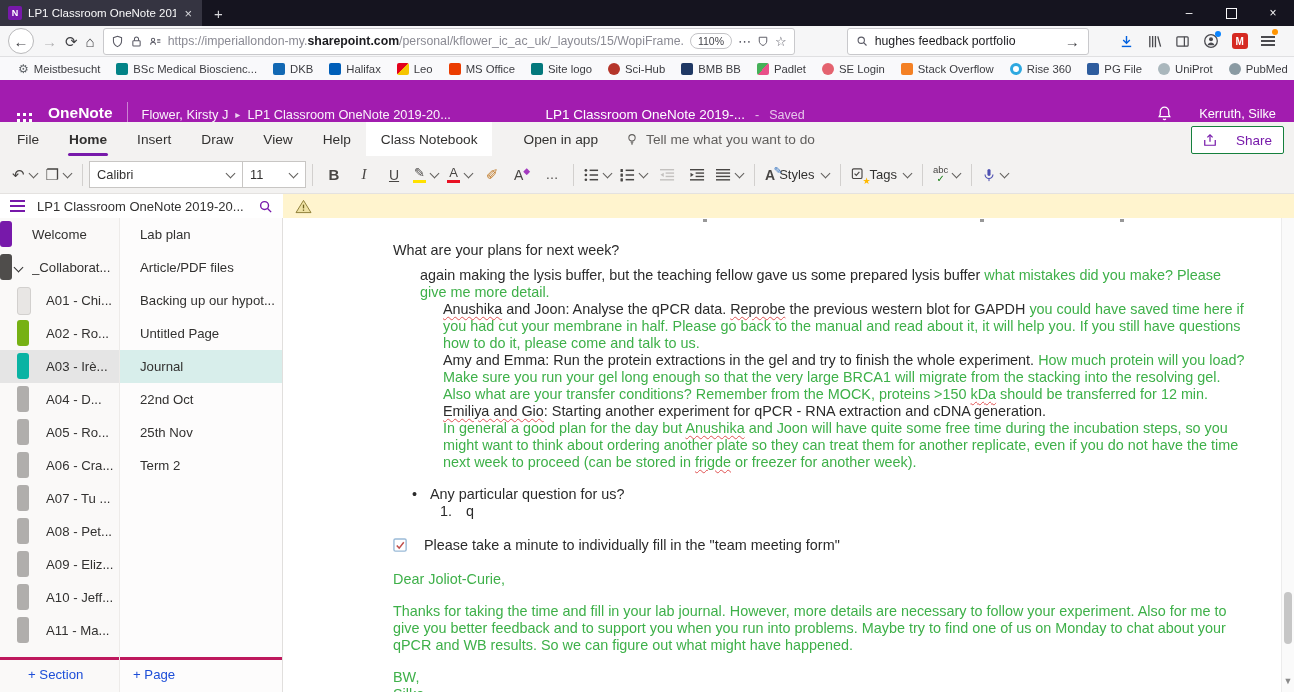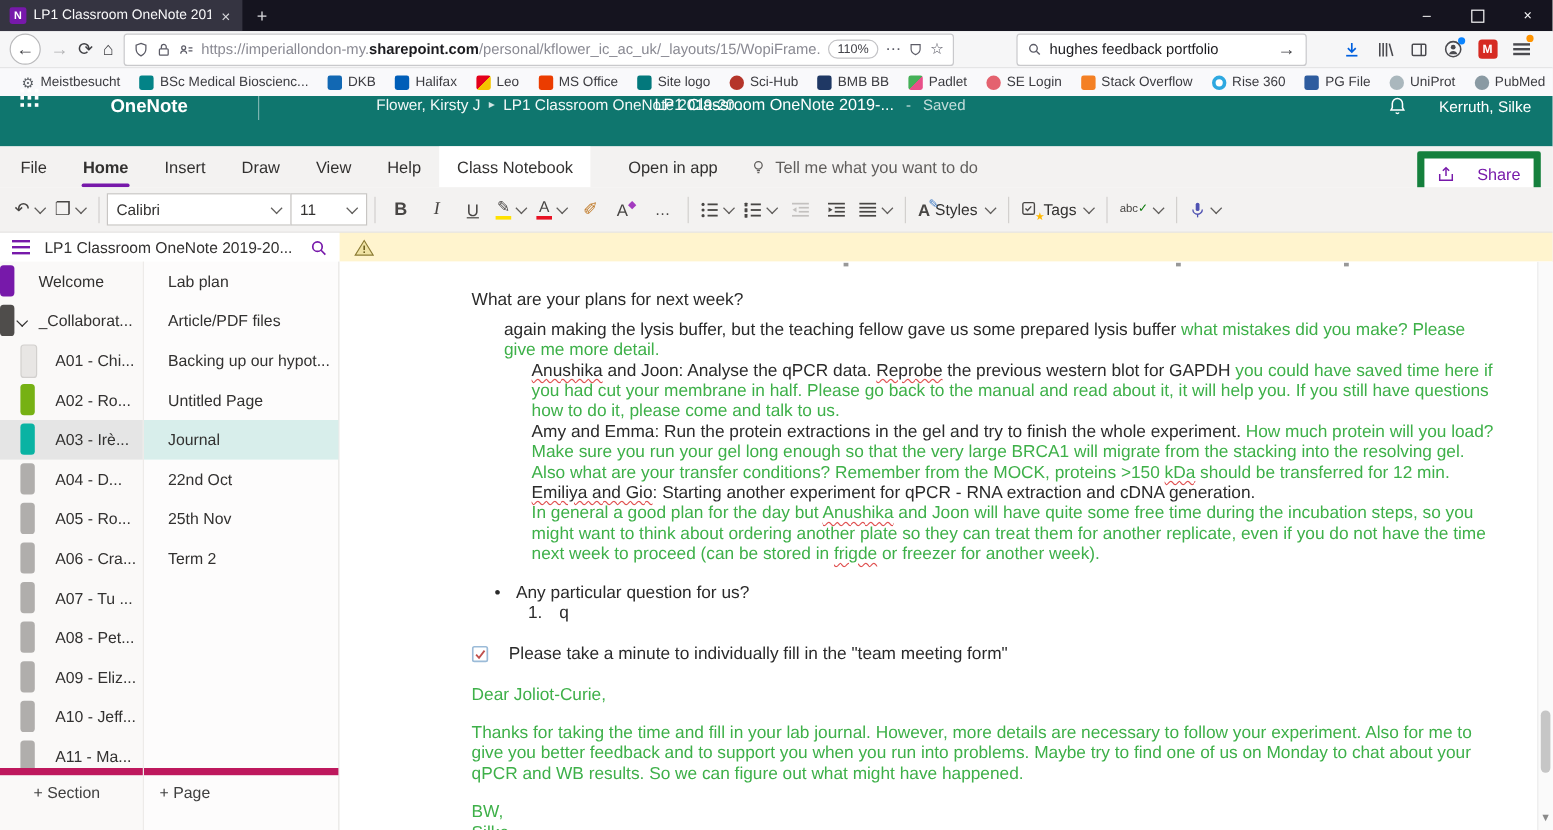--- a/index.html
+++ b/index.html
@@ -31,38 +31,38 @@
   .navright{display:flex;align-items:center;gap:13px;margin-left:22px;}
   .badge{position:absolute;width:6px;height:6px;border-radius:50%;}
   .mendel{width:16px;height:16px;border-radius:3px;background:#d62a22;color:#fff;font-size:10px;font-weight:bold;display:flex;align-items:center;justify-content:center;}
   .hamb i{display:block;width:14px;height:1.8px;background:#4a4a4f;margin:2.6px 0;}
   
   #bookmarks{top:57px;height:23px;background:#f9f9fb;display:flex;align-items:center;padding:0 10px;font-size:11.3px;color:#3c3c41;}
   .bm{display:flex;align-items:center;gap:5px;padding:0 8px;white-space:nowrap;}
   .bicon{width:12px;height:12px;border-radius:2px;flex:none;}
   .bm .g{font-size:12px;color:#5f6368;width:auto;height:auto;background:none;}
   
-  #purple{top:80px;height:42px;background:#0f766e;color:#fff;display:flex;align-items:flex-start;gap:44px;}
+  #purple{top:80px;height:42px;background:#a21caf;color:#fff;display:flex;align-items:flex-end;}
   .waffle{width:48px;display:flex;justify-content:center;}
   .waffle i{width:3px;height:3px;background:#fff;display:block;box-shadow:0 6px 0 #fff,0 12px 0 #fff,6px 0 0 #fff,6px 6px 0 #fff,6px 12px 0 #fff,12px 0 0 #fff,12px 6px 0 #fff,12px 12px 0 #fff;margin:-6px 12px 6px 0;}
   .appname{font-size:15.5px;font-weight:600;margin-right:14px;}
   .hdrsep{width:1px;height:20px;background:rgba(255,255,255,.45);margin-right:14px;}
-  .crumb{font-size:12.8px;opacity:.95;display:flex;gap:7px;align-items:center;white-space:nowrap;margin-left:40px;}
+  .crumb{font-size:12.8px;opacity:.95;display:flex;gap:7px;align-items:center;white-space:nowrap;}
   .ctitle{position:absolute;left:50%;transform:translateX(-50%);font-size:13.5px;white-space:nowrap;display:flex;gap:10px;align-items:center;margin-left:28px;}
   .ctitle .dim{opacity:.75;font-size:12.5px;}
   .hdr-right{margin-left:auto;display:flex;align-items:center;gap:26px;padding-right:18px;font-size:12.8px;}
   
   #ribbontabs{top:122px;height:34px;background:#f3f2f1;display:flex;align-items:stretch;padding-left:2px;font-size:13.7px;}
   .rtab{position:relative;display:flex;align-items:center;padding:0 15px;color:#323130;white-space:nowrap;}
   .rtab.active{font-weight:700;}
   .rtab.active::after{content:"";position:absolute;left:14px;right:14px;bottom:0;height:3px;background:#7719aa;border-radius:2px;}
   .rtab.pill{background:#fff;}
   .rtab.appgap{margin-left:16px;}
   .tellme{display:flex;align-items:center;gap:7px;color:#605e5c;padding:0 12px;white-space:nowrap;}
-  .sharebtn{position:absolute;right:10px;top:4px;height:26px;background:#fff;border:6px solid #15803d;border-radius:2px;color:#7719aa;display:flex;align-items:center;gap:19px;padding:0 11px;font-size:13.5px;}
+  .sharebtn{position:absolute;right:10px;top:4px;height:26px;background:#fff;border:1px solid #15803d;border-radius:2px;color:#7719aa;display:flex;align-items:center;gap:19px;padding:0 11px;font-size:13.5px;}
   
   #toolbar{top:156px;height:38px;background:#f3f2f1;border-bottom:1px solid #e4e2e0;display:flex;align-items:center;padding:0 8px;color:#484644;}
   .tbtn{height:28px;display:flex;align-items:center;justify-content:center;padding:0 4px;gap:2px;min-width:22px;}
   .chev{width:6px;height:6px;border-right:1.3px solid #605e5c;border-bottom:1.3px solid #605e5c;transform:rotate(45deg);margin:-3px 1px 0 3px;flex:none;}
   .tsep{width:1px;height:22px;background:#d2d0ce;margin:0 6px;flex:none;}
   .combo{height:25px;background:#fff;border:1px solid #c8c6c4;display:flex;align-items:center;padding:0 7px;font-size:12.8px;color:#323130;}
   .combo .chev{margin-left:auto;}
   .combo.font{width:138px;}
   .combo.size{width:48px;margin-left:-1px;}
   .glyph{font-size:15px;line-height:1;}
@@ -70,21 +70,21 @@
   .itl{font-style:italic;font-family:"Liberation Serif",serif;font-size:15px;}
   .und{text-decoration:underline;font-size:14px;}
   .colbar{position:relative;display:flex;flex-direction:column;align-items:center;line-height:1;}
   .colbar .bar{width:13px;height:3px;margin-top:1px;}
   .ic{width:15px;height:14px;fill:currentColor;}
   .dis{color:#c3c1bf;}
   .stylesA{font-size:14px;font-weight:600;position:relative;}
   .stylesA em{position:absolute;right:-7px;top:-2px;font-style:normal;font-size:10px;color:#3b78c3;}
   .tagwrap{position:relative;}
   .tagstar{position:absolute;right:-5px;bottom:-4px;font-size:9px;color:#ffb900;}
-  .abc{display:flex;flex-direction:row;align-items:center;line-height:1;font-size:9.5px;}
+  .abc{display:flex;flex-direction:column;align-items:center;line-height:1;font-size:9.5px;}
   .abc .ck{color:#107c10;font-size:10px;}
   .lblbtn{font-size:13px;color:#323130;margin:0 2px;}
   
   #subnav{top:194px;height:24px;display:flex;}
   #navleft{width:283px;background:#fff;display:flex;align-items:center;gap:12px;padding:0 10px;box-sizing:border-box;}
   .phamb i{display:block;width:15px;height:2px;background:#7719aa;margin:3px 0;}
   #navleft .t{font-size:13px;color:#323130;white-space:nowrap;overflow:hidden;flex:1;}
   #banner{flex:1;background:#fff4ce;display:flex;align-items:center;gap:10px;padding:0 12px;font-size:12.3px;color:#6f6414;}
   
   #body{top:218px;height:474px;display:flex;}
@@ -94,21 +94,21 @@
   .srow .lbl{overflow:hidden;text-overflow:ellipsis;}
   .srow.sel{background:#e5e5e5;}
   .stab{position:absolute;width:12px;height:26px;border-radius:3px;top:3px;}
   .stab.lv0{left:0;}
   .stab.lv1{left:17px;}
   .srow .lbl.lv0{margin-left:32px;}
   .srow .lbl.lv1{margin-left:46px;}
   .scv{position:absolute;left:15px;top:13px;width:6px;height:6px;border-right:1.3px solid #323130;border-bottom:1.3px solid #323130;transform:rotate(45deg);}
   .prow{height:33px;display:flex;align-items:center;padding-left:20px;font-size:13.2px;color:#323130;white-space:nowrap;}
   .prow.sel{background:#d8eeeb;}
-  .colfoot{position:absolute;bottom:17px;left:0;right:0;height:29px;border-top:6px solid #be185d;display:flex;align-items:center;color:#404040;font-size:13.2px;}
+  .colfoot{position:absolute;bottom:3px;left:0;right:0;height:29px;border-top:3px solid #be185d;display:flex;align-items:center;color:#1d4ed8;font-size:13.2px;}
   #seccol .colfoot{padding-left:28px;}
   #pagecol .colfoot{padding-left:13px;}
   
   #content{flex:1;background:#fff;position:relative;overflow:hidden;font-size:14.4px;line-height:17px;color:#2b2b2b;}
   #blocks{padding:8px 46px 0 0;}
   .blk{position:relative;}
   .ind-a{margin-left:110px;}
   .ind-b{margin-left:137px;}
   .ind-c{margin-left:160px;}
   .r-k{color:#2b2b2b;}

